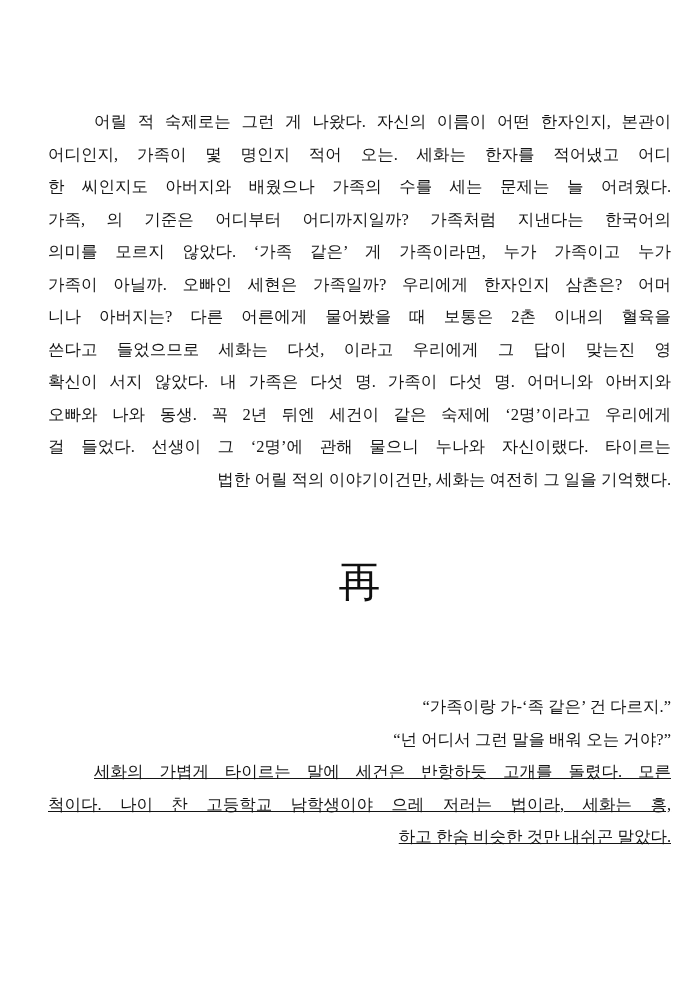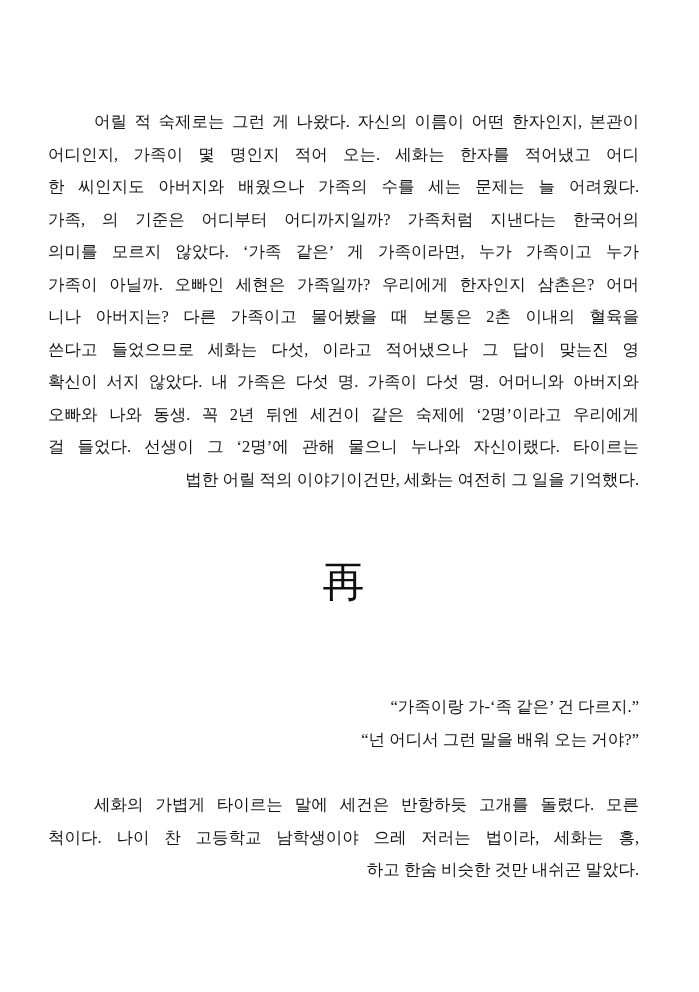--- a/index.html
+++ b/index.html
@@ -11,21 +11,21 @@
     width: 699px;
     height: 992px;
     overflow: hidden;
     font-family: "Liberation Serif", "DejaVu Serif", serif;
     color: #151515;
   }
   .page {
     box-sizing: border-box;
     width: 699px;
     height: 992px;
-    padding: 106px 60px 0 48px;
+    padding: 106px 28px 0 48px;
     background: #ffffff;
   }
   .line {
     font-size: 16.5px;
     line-height: 32.5px;
     white-space: normal;
     word-break: keep-all;
     text-align: right;
   }
   .just {
@@ -40,37 +40,37 @@
     height: 60px;
     line-height: 60px;
     text-align: center;
     font-size: 42px;
     color: #101010;
   }
   .dialogue {
     margin-top: 79px;
   }
   .para3 {
-    margin-top: 33px;
+    text-decoration: underline;
   }
 </style>
 </head>
 <body>
 
 <div class="page">
 
   <div class="para">
     <div class="line just indent">어릴 적 숙제로는 그런 게 나왔다. 자신의 이름이 어떤 한자인지, 본관이</div>
     <div class="line just">어디인지, 가족이 몇 명인지 적어 오는. 세화는 한자를 적어냈고 어디</div>
     <div class="line just">한 씨인지도 아버지와 배웠으나 가족의 수를 세는 문제는 늘 어려웠다.</div>
     <div class="line just">가족, 의 기준은 어디부터 어디까지일까? 가족처럼 지낸다는 한국어의</div>
     <div class="line just">의미를 모르지 않았다. ‘가족 같은’ 게 가족이라면, 누가 가족이고 누가</div>
     <div class="line just">가족이 아닐까. 오빠인 세현은 가족일까? 우리에게 한자인지 삼촌은? 어머</div>
-    <div class="line just">니나 아버지는? 다른 가족이고 물어봤을 때 보통은 2촌 이내의 혈육을</div>
-    <div class="line just">쓴다고 들었으므로 세화는 다섯, 이라고 적어냈으나 그 답이 맞는진 영</div>
+    <div class="line just">니나 아버지는? 다른 어른에게 물어봤을 때 보통은 2촌 이내의 혈육을</div>
+    <div class="line just">쓴다고 들었으므로 세화는 다섯, 이라고 우리에게 그 답이 맞는진 영</div>
     <div class="line just">확신이 서지 않았다. 내 가족은 다섯 명. 가족이 다섯 명. 어머니와 아버지와</div>
     <div class="line just">오빠와 나와 동생. 꼭 2년 뒤엔 세건이 같은 숙제에 ‘2명’이라고 우리에게</div>
     <div class="line just">걸 들었다. 선생이 그 ‘2명’에 관해 물으니 누나와 자신이랬다. 타이르는</div>
     <div class="line">법한 어릴 적의 이야기이건만, 세화는 여전히 그 일을 기억했다.</div>
   </div>
 
   <div class="divider">再</div>
 
   <div class="dialogue">
     <div class="line indent">“가족이랑 가-‘족 같은’ 건 다르지.”</div>

